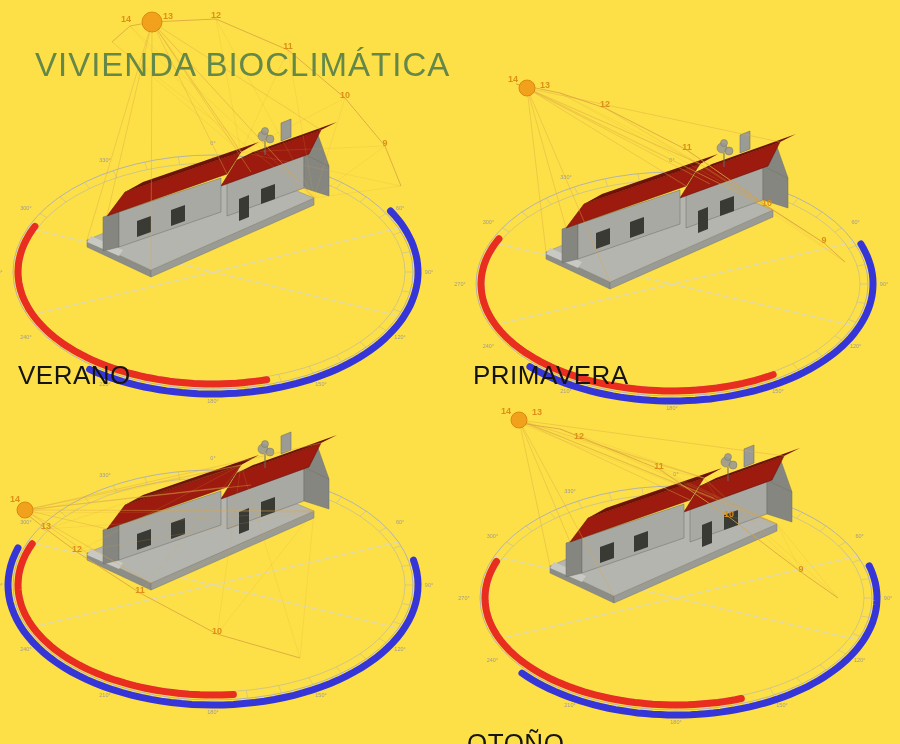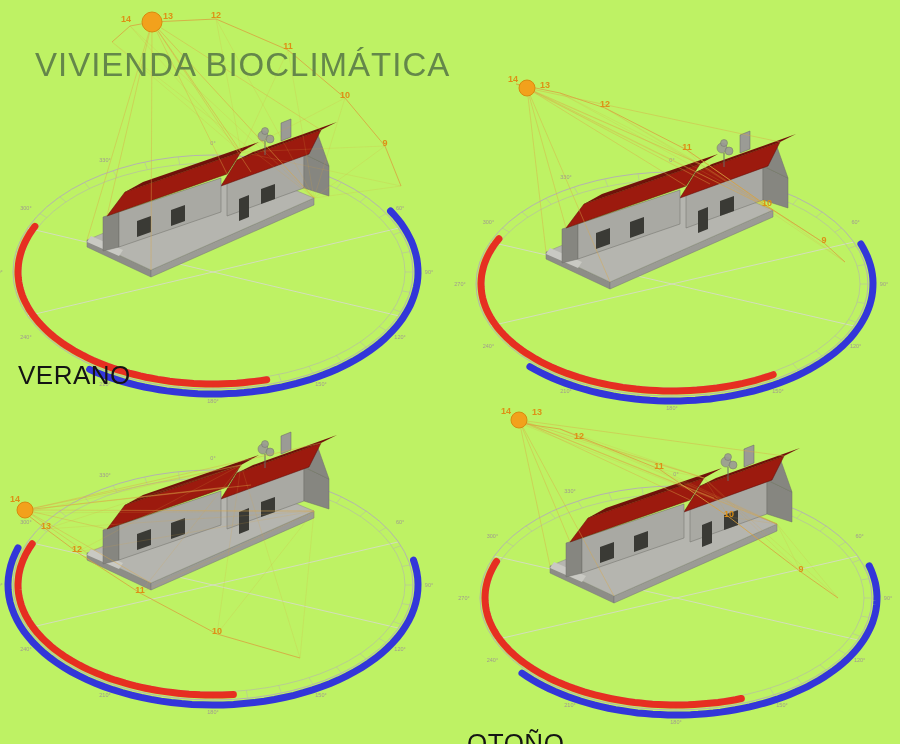--- a/index.html
+++ b/index.html
@@ -1,16 +1,16 @@
 <!DOCTYPE html>
 <html><head>
 <meta charset="utf-8">
 <style>
   html,body{margin:0;padding:0;background:#ffffff;}
-  .canvas{position:relative;width:900px;height:744px;background:#bef264;overflow:hidden;
+  .canvas{position:relative;width:900px;height:744px;background:#fde047;overflow:hidden;
           font-family:"Liberation Sans",sans-serif;}
   #scene{position:absolute;left:0;top:0;}
   .page-title{position:absolute;left:35px;top:46px;font-size:33px;letter-spacing:1px;
               color:#64874a;white-space:nowrap;}
   .season-label{position:absolute;font-size:26px;color:#141414;letter-spacing:0.5px;
                 white-space:nowrap;}
 </style>
 </head>
 <body>
 
@@ -483,14 +483,15 @@
         <text x="506" y="414" text-anchor="middle" font-size="9" font-weight="bold" fill="#dd8f15" font-family="Liberation Sans, sans-serif">14</text>
         <text x="537" y="415" text-anchor="middle" font-size="9" font-weight="bold" fill="#dd8f15" font-family="Liberation Sans, sans-serif">13</text>
         <text x="579" y="439" text-anchor="middle" font-size="9" font-weight="bold" fill="#dd8f15" font-family="Liberation Sans, sans-serif">12</text>
         <text x="659" y="469" text-anchor="middle" font-size="9" font-weight="bold" fill="#dd8f15" font-family="Liberation Sans, sans-serif">11</text>
         <text x="729" y="517" text-anchor="middle" font-size="9" font-weight="bold" fill="#dd8f15" font-family="Liberation Sans, sans-serif">10</text>
         <text x="801" y="572" text-anchor="middle" font-size="9" font-weight="bold" fill="#dd8f15" font-family="Liberation Sans, sans-serif">9</text>
       </g>
     </svg>
   <div class="page-title" style="color: rgb(100, 135, 74);">VIVIENDA BIOCLIMÁTICA</div>
   <div class="season-label" id="lbl-0" style="left: 18px; top: 360px;">VERANO</div>
+  <div class="season-label" id="lbl-1" style="left: 473px; top: 360px;">PRIMAVERA</div>
   <div class="season-label" id="lbl-3" style="left: 467px; top: 728px;">OTOÑO</div>
 </div>
 
 </body></html>

